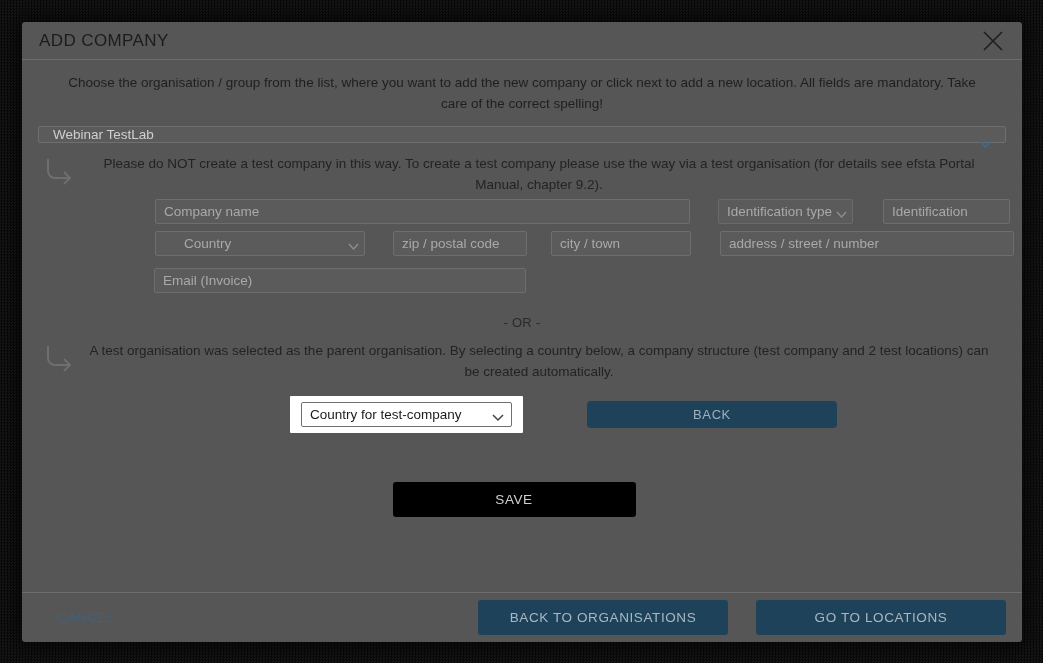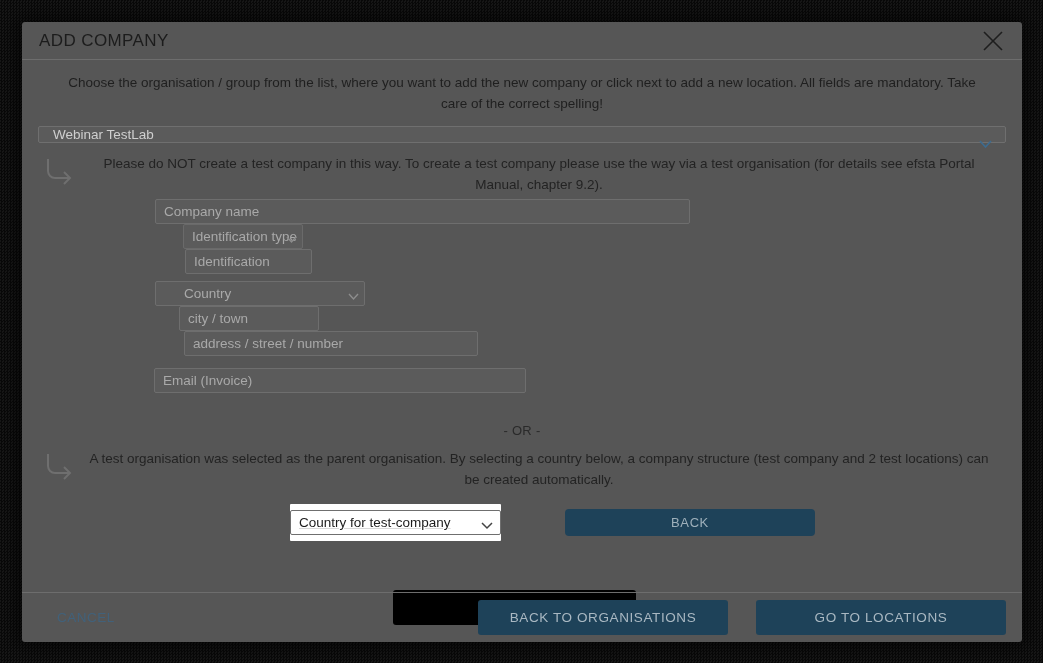--- a/index.html
+++ b/index.html
@@ -111,21 +111,20 @@
   
   .form {
     padding: 4px 0 0 0;
   }
   .form-row {
     display: flex;
     align-items: flex-start;
     margin-left: 133px;
     margin-bottom: 7px;
     gap: 0;
-    flex-direction: column;
   }
   .field {
     height: 25px;
     background: #5b5b5b;
     border: 1px solid #6e6e6e;
     border-radius: 2px;
     color: #a9a9a9;
     font-size: 13.5px;
     display: flex;
     align-items: center;
@@ -137,50 +136,49 @@
   .field.sel {
     cursor: pointer;
     position: relative;
     padding-right: 22px;
   }
   .field .sel-chev {
     position: absolute;
     right: 5px; top: 7px;
   }
   .f-company  { width: 535px; }
-  .f-idtype   { width: 120px; margin-left: 28px; border-color:#6a6a6a; }
+  .f-idtype   { width: 135px; margin-left: 28px; border-color:#6a6a6a; }
   .f-ident    { width: 127px; margin-left: 30px; }
   .f-country  { width: 210px; padding-left: 28px; }
   .f-zip      { width: 134px; margin-left: 28px; }
   .f-city     { width: 140px; margin-left: 24px; }
   .f-address  { width: 294px; margin-left: 29px; }
   .f-email    { width: 372px; margin-left: -1px; }
   .row-email  { margin-left: 133px; margin-top: 12px; }
   
   .or-sep {
     text-align: center;
     font-size: 13px;
     color: #2a2a2a;
-    margin-top: 30px;
+    margin-top: 22px;
     letter-spacing: 0.3px;
   }
   
   .test-controls {
     display: flex;
     align-items: center;
     margin-top: 14px;
     padding-left: 268px;
     gap: 64px;
   }
   .focus-box {
     background: #ffffff;
-    padding: 6px 0;
+    padding: 6px 11px;
     display: inline-block;
     border-radius: 1px;
-    text-decoration: underline;
   }
   .focus-select {
     width: 211px;
     height: 25px;
     background: #ffffff;
     border: 1px solid #6f6f6f;
     border-radius: 2px;
     color: #1b1b1b;
     font-size: 13.5px;
     display: flex;
@@ -308,20 +306,23 @@
       </div>
 
       <div class="form-row">
         <div class="field sel f-country">
           <span>Country</span>
           <span class="sel-chev">
             <svg width="11" height="8" viewBox="0 0 11 8">
                 <polyline points="1,1 5.5,6 10,1" fill="none" stroke="#8d8d8d" stroke-width="1.4"></polyline>
               </svg>
           </span>
+        </div>
+        <div class="field f-zip">
+          <span>zip / postal code</span>
         </div>
         <div class="field f-city">
           <span>city / town</span>
         </div>
         <div class="field f-address">
           <span>address / street / number</span>
         </div>
       </div>
 
       <div class="form-row row-email">

